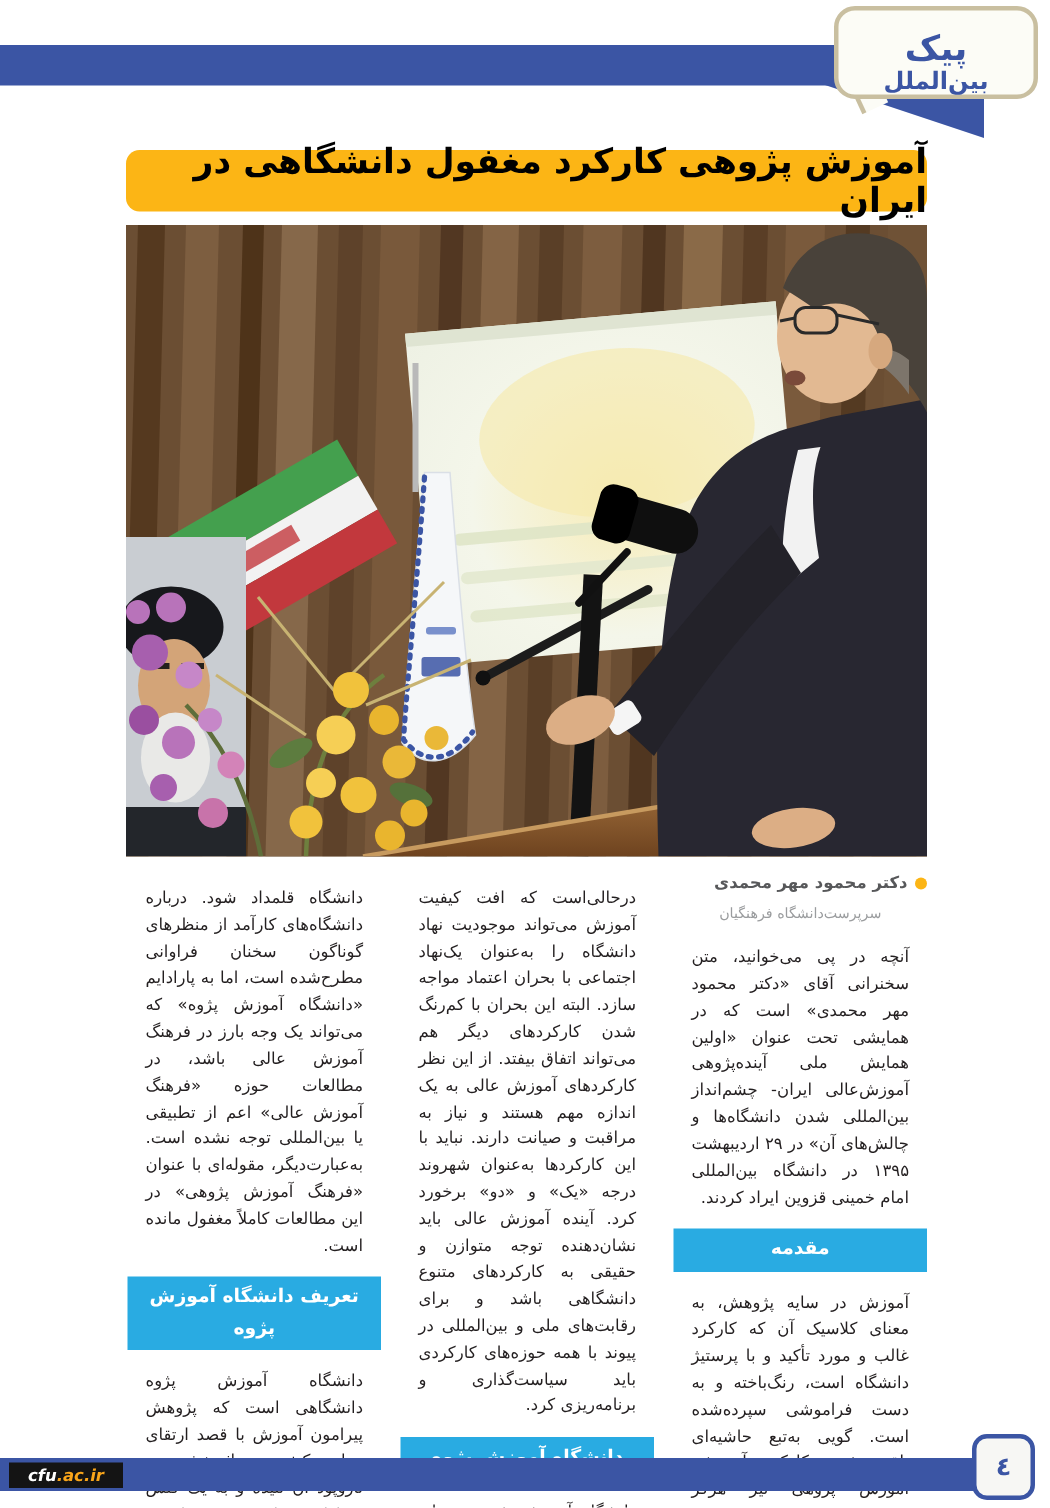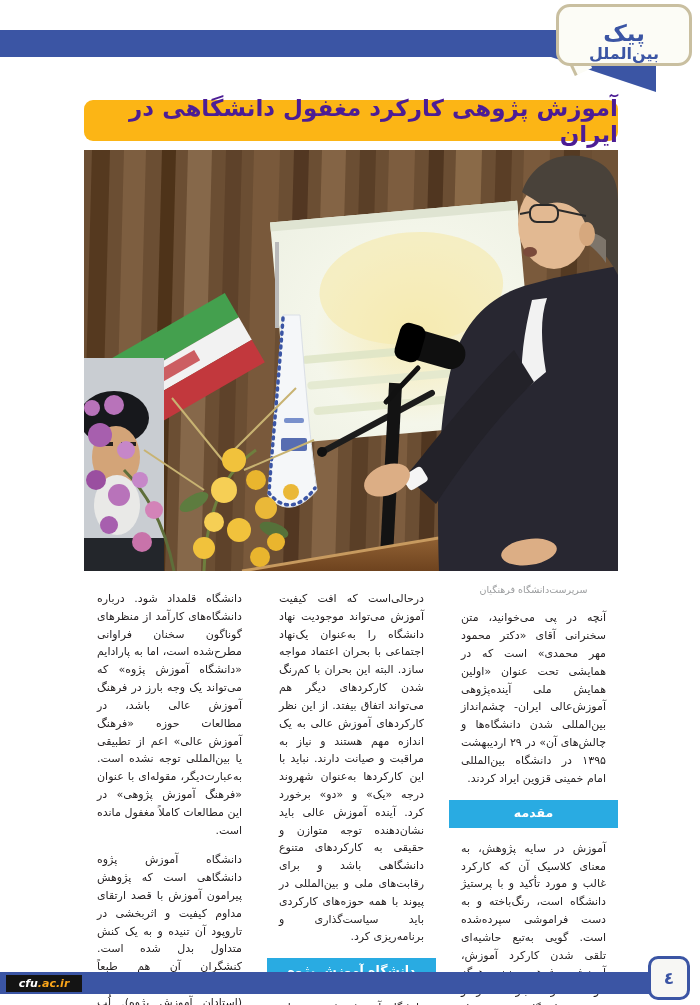--- a/index.html
+++ b/index.html
@@ -14,21 +14,21 @@
   .logo{position:absolute;top:4px;left:556px;width:130px;height:56px;background:#fcfcf6;
     border:3px solid #c9bfa0;border-radius:14px;display:flex;flex-direction:column;
     align-items:center;justify-content:flex-end;z-index:3;direction:rtl;}
   .logo-tail{position:absolute;top:54px;left:570px;width:16px;height:16px;background:#fcfcf6;
     border-left:3px solid #c9bfa0;border-bottom:3px solid #c9bfa0;transform:rotate(65deg);z-index:2;}
   .logo-line1{font-size:23px;font-weight:bold;color:#3b55a4;line-height:1.05;}
   .logo-line2{font-size:16px;font-weight:bold;color:#3b55a4;line-height:1.1;}
   
   .headline{position:absolute;top:100px;left:84px;width:534px;height:41px;background:#fcb515;
     border-radius:9px;display:flex;align-items:center;justify-content:center;direction:rtl;
-    font-weight:bold;font-size:23px;color:#4c1d95;}
+    font-weight:bold;font-size:23px;color:#000000;}
   
   .photo{position:absolute;top:150px;left:84px;width:534px;height:421px;overflow:hidden;background:#6b4e33;}
   .photo svg{display:block;}
   
   .content{position:absolute;top:578px;left:84px;width:534px;direction:rtl;display:flex;gap:13px;}
   .col{width:169px;font-size:11px;line-height:1.62;text-align:justify;color:#231f20;}
   .col p{margin:12px;}
   .caption{text-align:right;margin:2px 0 12px 0;}
   .caption-name{font-size:11px;font-weight:bold;color:#57585a;}
   .bullet{display:inline-block;width:8px;height:8px;border-radius:50%;background:#fcb515;margin-left:5px;vertical-align:middle;}
@@ -191,35 +191,39 @@
       <circle cx="8" cy="258" r="8" fill="#b873ba"></circle>
       <circle cx="70" cy="360" r="9" fill="#d383b8"></circle>
       <circle cx="58" cy="392" r="10" fill="#c873aa"></circle>
     </g>
   </svg>
 </div>
 
 <div class="content">
   <div class="col">
     <div class="caption">
+      <div class="caption-name">
+        <span class="bullet"></span><span>دکتر محمود مهر محمدی</span>
+      </div>
       <div class="caption-role">سرپرست‌دانشگاه فرهنگیان</div>
     </div>
     <p>آنچه در پی می‌خوانید، متن سخنرانی آقای «دکتر محمود مهر محمدی» است که در همایشی تحت عنوان «اولین همایش ملی آینده‌پژوهی آموزش‌عالی ایران- چشم‌انداز بین‌المللی شدن دانشگاه‌ها و چالش‌های آن» در ۲۹ اردیبهشت ۱۳۹۵ در دانشگاه بین‌المللی امام خمینی قزوین ایراد کردند.</p>
     <div class="sec-head">مقدمه</div>
     <p>آموزش در سایه پژوهش، به معنای کلاسیک آن که کارکرد غالب و مورد تأکید و با پرستیژ دانشگاه است، رنگ‌باخته و به دست فراموشی سپرده‌شده است. گویی به‌تبع حاشیه‌ای تلقی شدن کارکرد آموزش، آموزش پژوهی نیز هرگز نتوانسته از اعتبار، اقتدار و حیثیت دانشگاهی برخوردار شود. این</p>
   </div>
 
   <div class="col">
     <p>درحالی‌است که افت کیفیت آموزش می‌تواند موجودیت نهاد دانشگاه را به‌عنوان یک‌نهاد اجتماعی با بحران اعتماد مواجه سازد. البته این بحران با کم‌رنگ شدن کارکردهای دیگر هم می‌تواند اتفاق بیفتد. از این نظر کارکردهای آموزش عالی به یک اندازه مهم هستند و نیاز به مراقبت و صیانت دارند. نباید با این کارکردها به‌عنوان شهروند درجه «یک» و «دو» برخورد کرد. آینده آموزش عالی باید نشان‌دهنده توجه متوازن و حقیقی به کارکردهای متنوع دانشگاهی باشد و برای رقابت‌های ملی و بین‌المللی در پیوند با همه حوزه‌های کارکردی باید سیاست‌گذاری و برنامه‌ریزی کرد.</p>
     <div class="sec-head">دانشگاه آموزش پژوه</div>
     <p>دانشگاه آموزش پژوه می‌تواند معیاری جدید برای مطلوبیت یا توسعه‌یافتگی</p>
   </div>
 
   <div class="col">
     <p>دانشگاه قلمداد شود. درباره دانشگاه‌های کارآمد از منظرهای گوناگون سخنان فراوانی مطرح‌شده است، اما به پارادایم «دانشگاه آموزش پژوه» که می‌تواند یک وجه بارز در فرهنگ آموزش عالی باشد، در مطالعات حوزه «فرهنگ آموزش عالی» اعم از تطبیقی یا بین‌المللی توجه نشده است. به‌عبارت‌دیگر، مقوله‌ای با عنوان «فرهنگ آموزش پژوهی» در این مطالعات کاملاً مغفول مانده است.</p>
+    <div class="sec-head">تعریف دانشگاه آموزش پژوه</div>
     <p>دانشگاه آموزش پژوه دانشگاهی است که پژوهش پیرامون آموزش با قصد ارتقای مداوم کیفیت و اثربخشی در تاروپود آن تنیده و به یک کنش متداول بدل شده است. کنشگران آن هم طبعاً آموزشگران یا استادان هستند (استادان آموزش پژوه). لُب سخن این است که دانشگاه توسعه‌یافته با این روایت</p>
   </div>
 </div>
 
 <div class="footer-bar"></div>
 <div class="footer-site">
   <span class="site-prefix">cfu</span>
     <span class="site-suffix">.ac.ir</span>
 </div>
 <div class="page-badge">٤</div>

